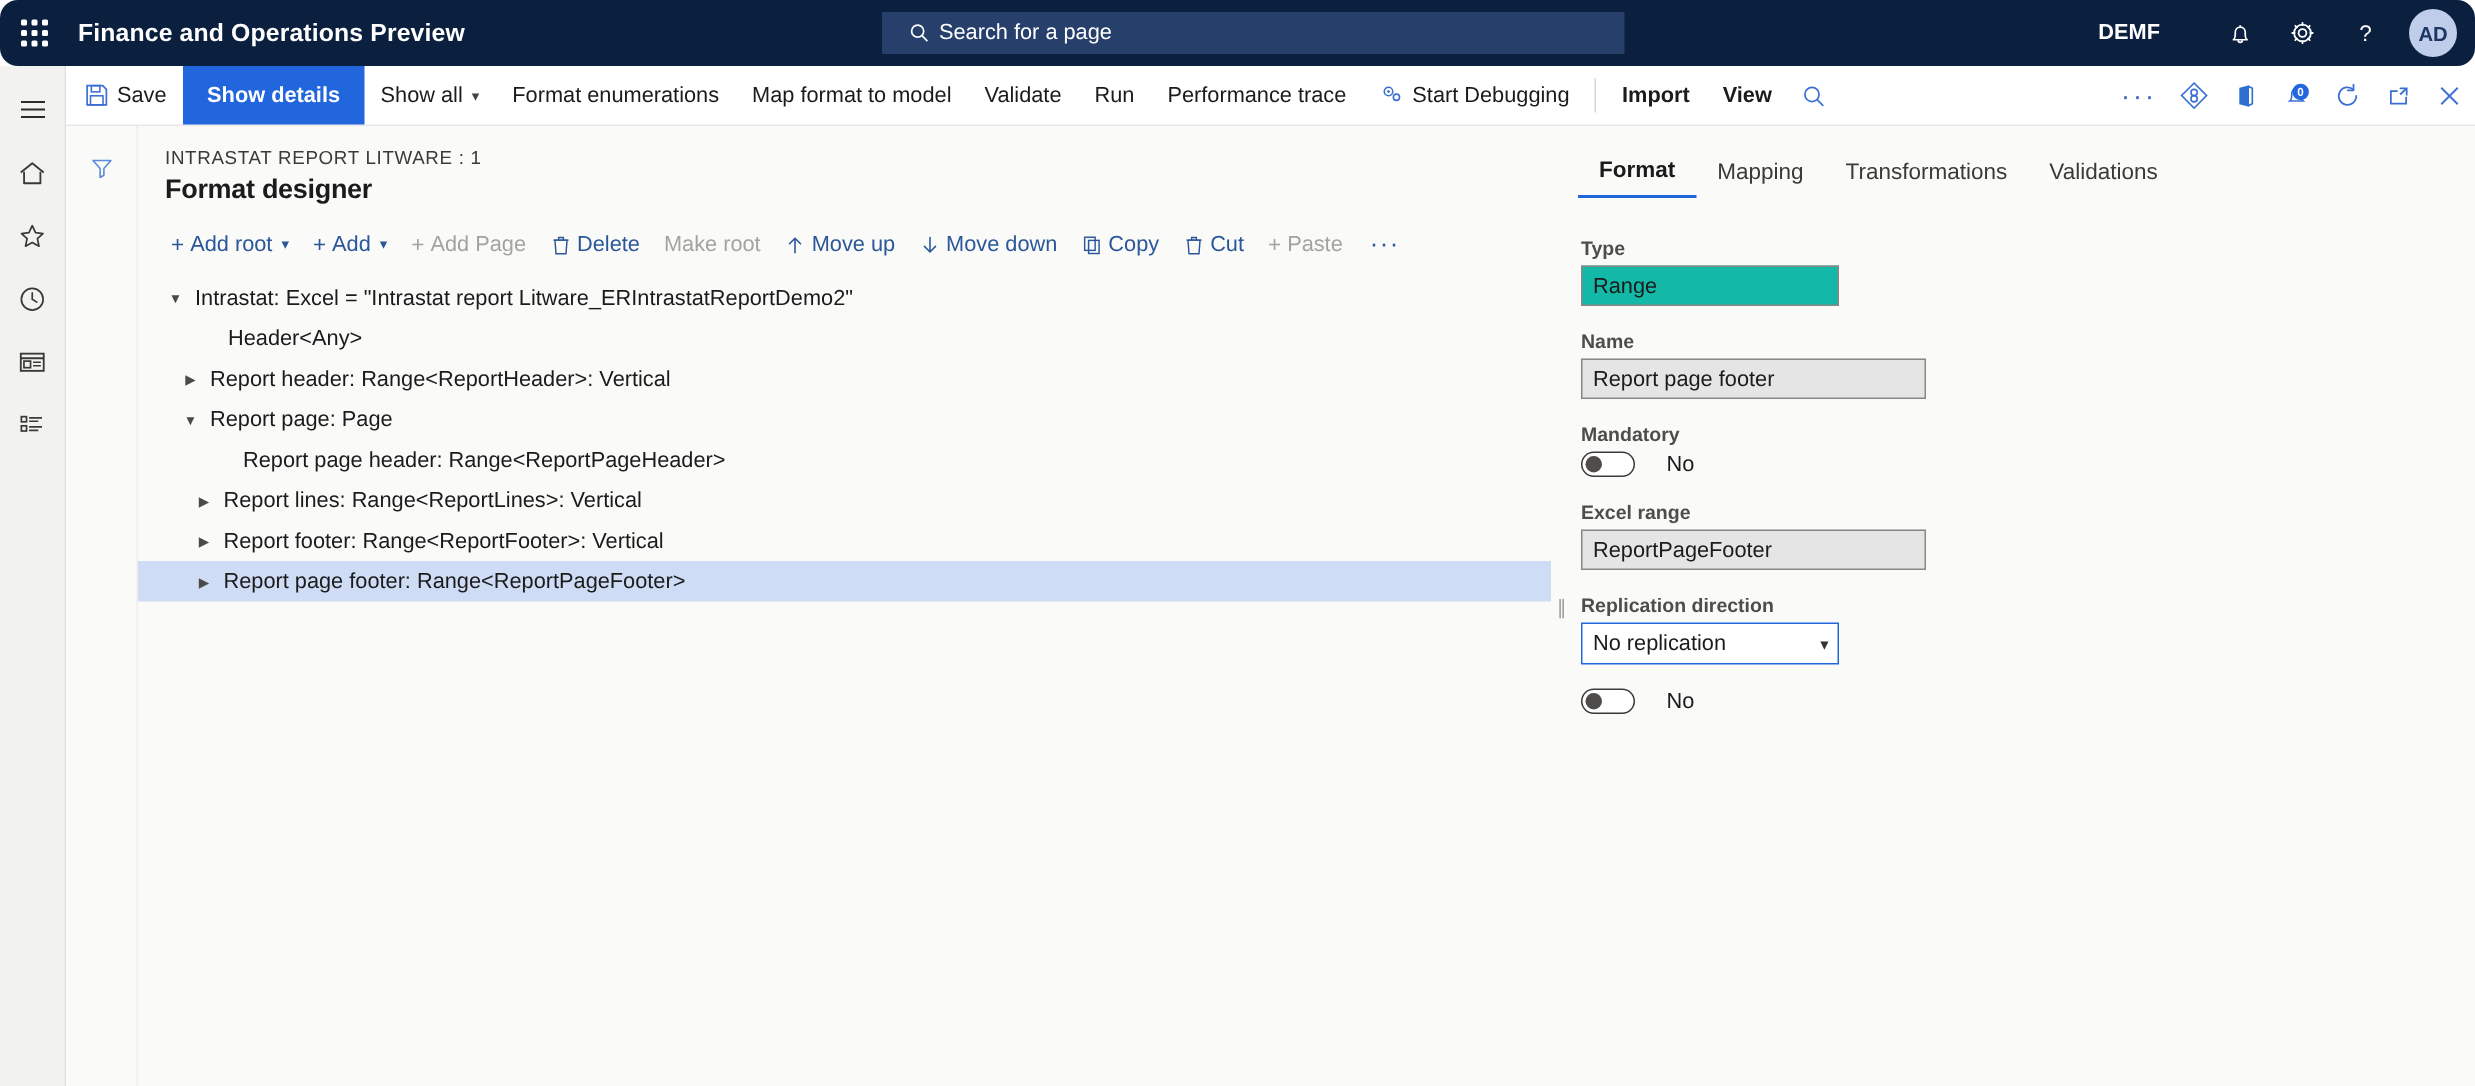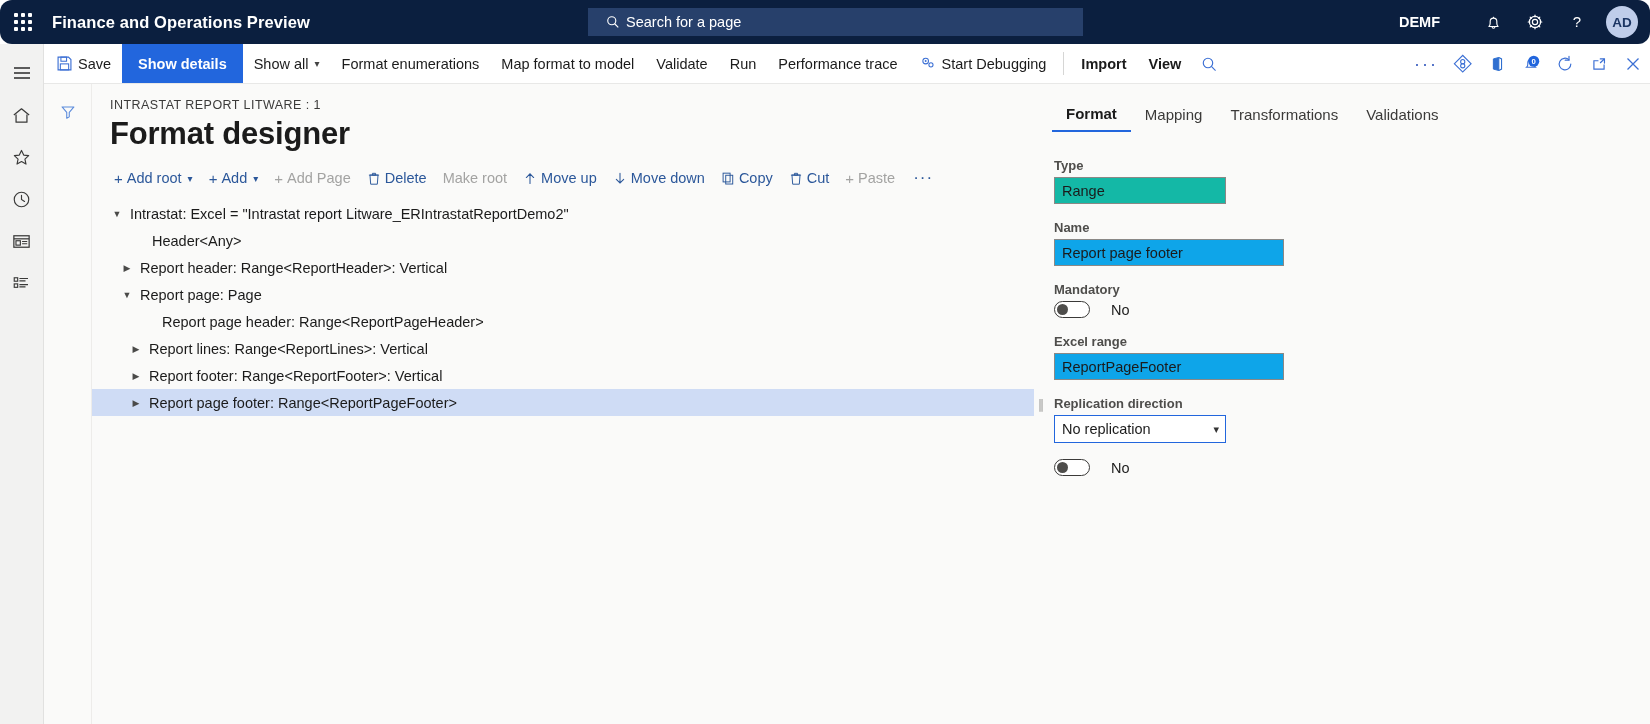--- a/index.html
+++ b/index.html
@@ -134,21 +134,21 @@
     flex: 1 1 auto; min-width: 0;
     background: #fafaf9;
     padding: 14px 0 0 0;
     display: flex; flex-direction: column;
   }
   .breadcrumb {
     font-size: 12.5px; color: #3b3a39; letter-spacing: .45px;
     padding-left: 18px; text-transform: uppercase;
   }
   .pagetitle {
-    font-size: 31px; color: #1b1b1b; font-weight: bold;
+    font-size: 18px; color: #1b1b1b; font-weight: bold;
     padding-left: 18px; margin-top: 4px; letter-spacing: -.2px;
   }
 
   .actionbar {
     display: flex; align-items: center;
     padding-left: 14px; margin-top: 14px; gap: 0px;
     flex-wrap: nowrap;
   }
   .act {
     display: flex; align-items: center; gap: 4px;
@@ -193,21 +193,21 @@
   .tab {
     font-size: 15px; color: #3b3a39;
     padding: 7px 14px 8px 14px; cursor: pointer; white-space: nowrap;
   }
   .tab.active { color: #1b1b1b; font-weight: 600; border-bottom: 2.5px solid #2266dd; }
 
   .fields { padding: 26px 0 0 8px; }
   .fgroup { margin-bottom: 16px; }
   .flabel { font-size: 13px; color: #4e4d4b; margin-bottom: 4px; font-weight: bold; }
   .finput {
-    height: 27px; background: #0ea5e9; border: 1px solid #8a8886;
+    height: 27px; background: #e5e5e5; border: 1px solid #8a8886;
     font-size: 14.5px; color: #1b1b1b;
     display: flex; align-items: center; padding: 0 7px;
     cursor: text;
   }
   .finput.readonly { background: #14b8a6; border-color: #8a8886; }
   .w170 { width: 172px; }
   .w230 { width: 230px; }
   .fselect {
     height: 28px; width: 172px;
     background: #ffffff; border: 1.5px solid #2266dd;

